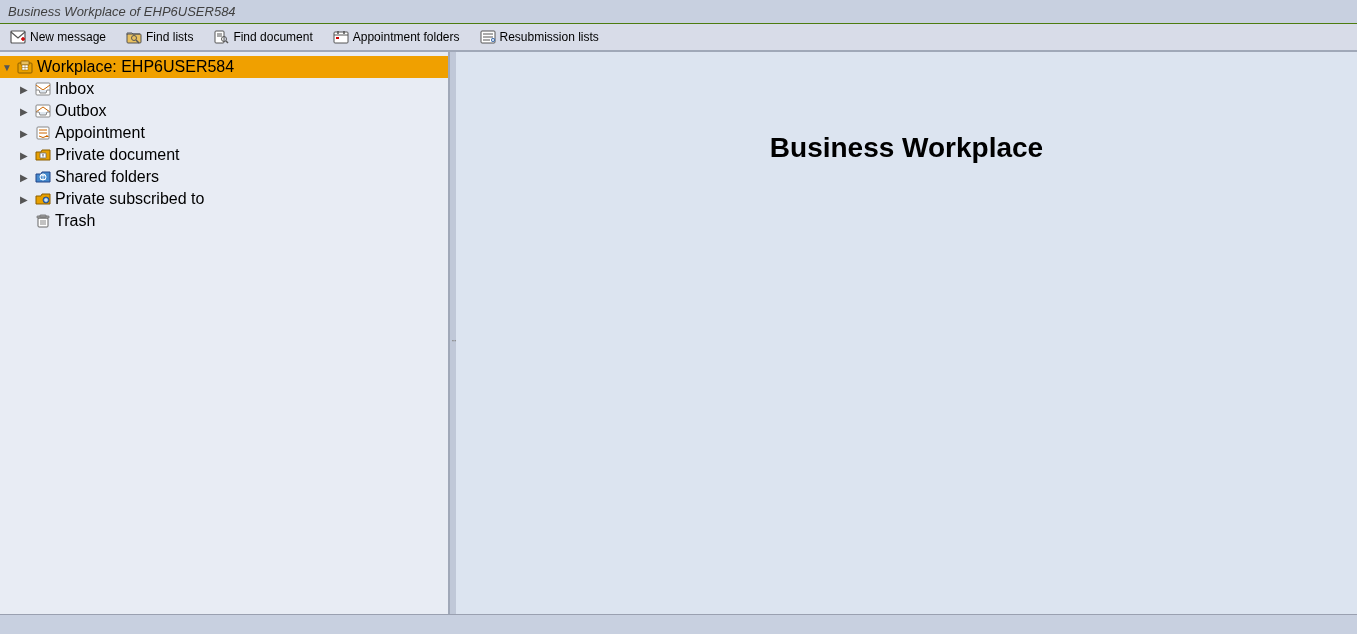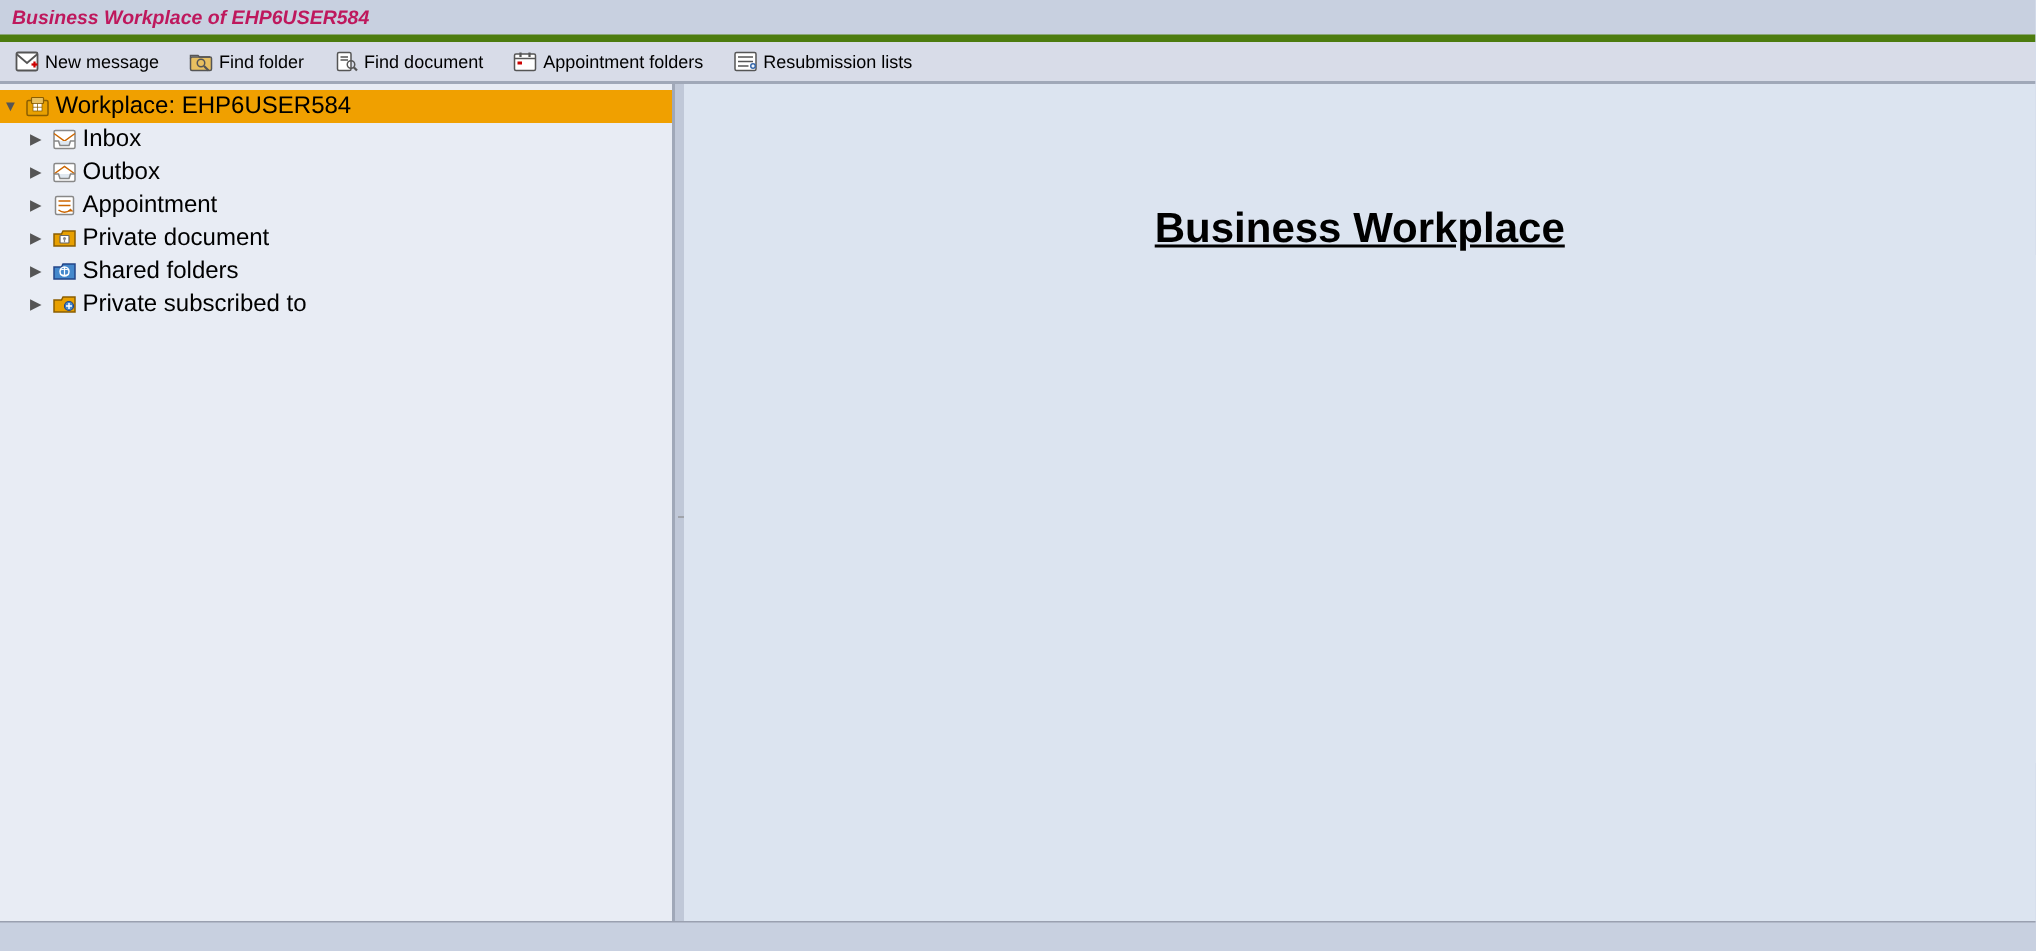--- a/index.html
+++ b/index.html
@@ -8,26 +8,26 @@
       font-size: 12px;
       background: #d0d8e8;
       width: 1357px;
       height: 634px;
       overflow: hidden;
     }
 
     
     #title-bar {
       background: #c8d0e0;
-      border-bottom: 5px solid #4d7c0f;
+      border-bottom: 1px solid #4d7c0f;
       padding: 4px 8px;
-      font-weight: bold;
+      font-weight: normal;
       font-style: italic;
       font-size: 13px;
-      color: #be185d;
+      color: #404040;
     }
 
     
     #toolbar {
       background: #d8dce8;
       border-bottom: 2px solid #a0a8b8;
       padding: 4px 8px;
       display: flex;
       align-items: flex-end;
       gap: 16px;
@@ -118,21 +118,20 @@
     }
 
     
     #right-panel {
       flex: 1;
       background: #dce4f0;
       display: flex;
       align-items: flex-start;
       justify-content: center;
       padding-top: 80px;
-      text-decoration: underline;
     }
 
     #right-panel h1 {
       font-size: 28px;
       font-weight: bold;
       color: #000;
     }
 
     
     #status-bar {
@@ -170,21 +169,21 @@
 
   <button class="toolbar-btn">
     <span class="toolbar-icon">
       <svg width="16" height="14" viewBox="0 0 16 14">
         <rect x="1" y="4" width="14" height="9" rx="1" stroke="#555" stroke-width="1" fill="#e8c060"></rect>
         <path d="M1 5 L1 3 L6 3 L7 4 L14 4" stroke="#555" stroke-width="1" fill="none"></path>
         <circle cx="8" cy="8" r="2.5" stroke="#555" stroke-width="1" fill="none"></circle>
         <line x1="10" y1="10" x2="13" y2="13" stroke="#555" stroke-width="1.5"></line>
       </svg>
     </span>
-    <span>Find folder</span>
+    <span>Find lists</span>
   </button>
 
   <button class="toolbar-btn">
     <span class="toolbar-icon">
       <svg width="16" height="14" viewBox="0 0 16 14">
         <rect x="2" y="1" width="9" height="12" rx="1" stroke="#555" stroke-width="1" fill="#fff"></rect>
         <line x1="4" y1="4" x2="9" y2="4" stroke="#555" stroke-width="1"></line>
         <line x1="4" y1="6" x2="9" y2="6" stroke="#555" stroke-width="1"></line>
         <circle cx="11" cy="9" r="2.5" stroke="#555" stroke-width="1" fill="none"></circle>
         <line x1="13" y1="11" x2="15" y2="13" stroke="#555" stroke-width="1.5"></line>
@@ -311,20 +310,34 @@
         <svg width="16" height="14" viewBox="0 0 16 14">
           <path d="M1 4 L6 4 L7 2 L15 2 L15 12 L1 12 Z" fill="#e8a000" stroke="#8b5e00" stroke-width="1"></path>
           <circle cx="11" cy="8" r="3" fill="#4488cc" stroke="#224488" stroke-width="0.8"></circle>
           <line x1="11" y1="6" x2="11" y2="10" stroke="#fff" stroke-width="1"></line>
           <line x1="9" y1="8" x2="13" y2="8" stroke="#fff" stroke-width="1"></line>
         </svg>
       </span>
       <span class="tree-label">Private subscribed to</span>
     </div>
 
+    <div class="tree-item level-1">
+      <span class="tree-toggle" style="visibility:hidden">▶</span>
+      <span class="tree-icon">
+        <svg width="14" height="14" viewBox="0 0 14 14">
+          <rect x="2" y="4" width="10" height="9" rx="1" fill="#fff" stroke="#666" stroke-width="1"></rect>
+          <rect x="1" y="2" width="12" height="2" rx="0.5" fill="#aaa" stroke="#666" stroke-width="0.8"></rect>
+          <rect x="4" y="1" width="6" height="2" rx="0.5" fill="#aaa" stroke="#666" stroke-width="0.8"></rect>
+          <line x1="5" y1="6" x2="5" y2="11" stroke="#666" stroke-width="0.8"></line>
+          <line x1="7" y1="6" x2="7" y2="11" stroke="#666" stroke-width="0.8"></line>
+          <line x1="9" y1="6" x2="9" y2="11" stroke="#666" stroke-width="0.8"></line>
+        </svg>
+      </span>
+      <span class="tree-label">Trash</span>
+    </div>
 
 
   </div>
 
   <div id="divider">
     <span>···</span>
   </div>
 
   <div id="right-panel">
     <h1>Business Workplace</h1>

